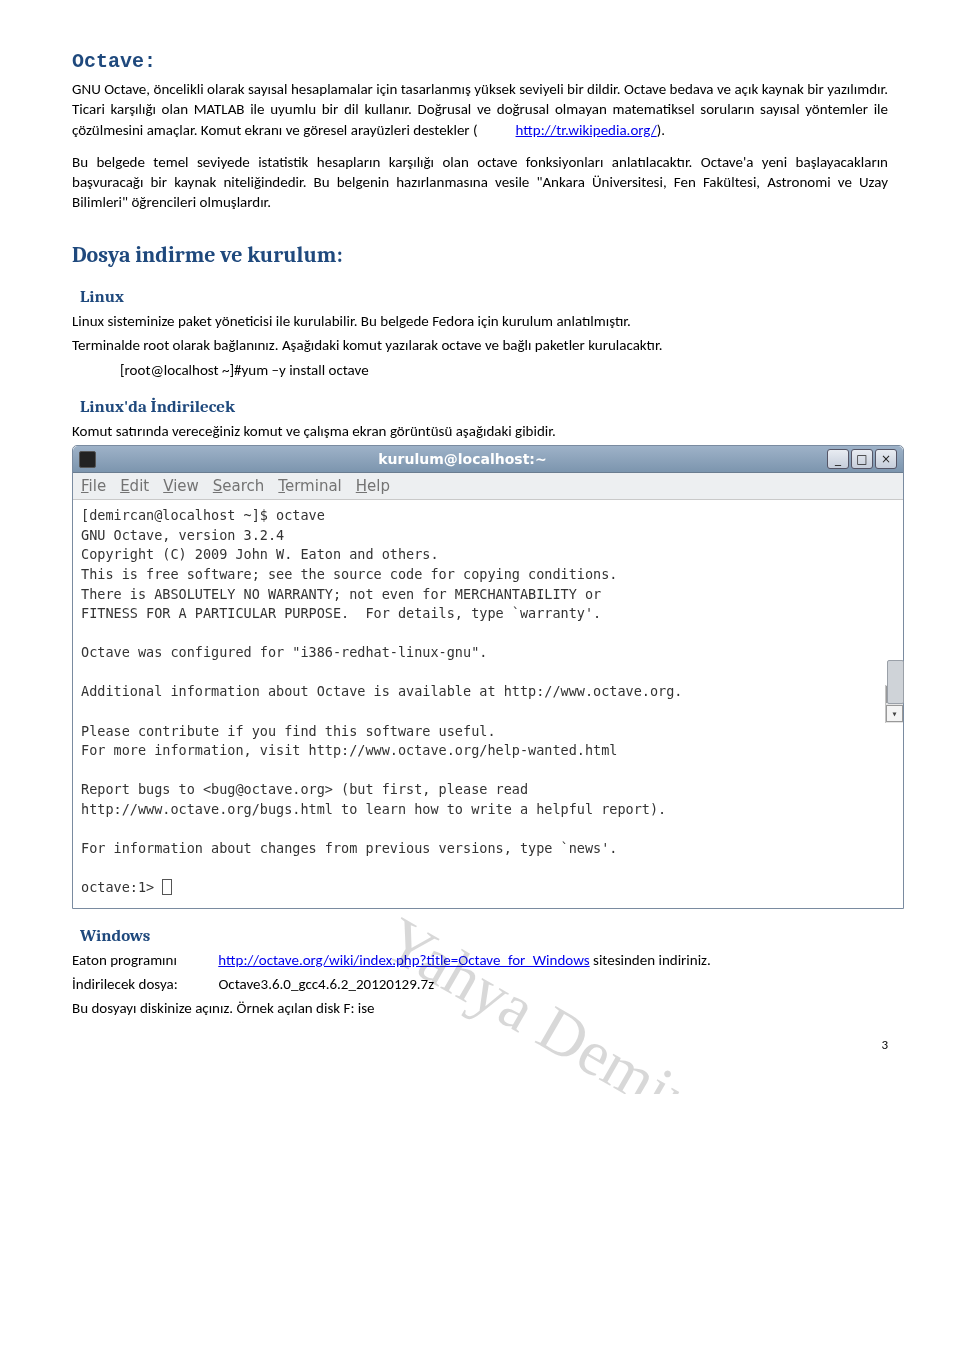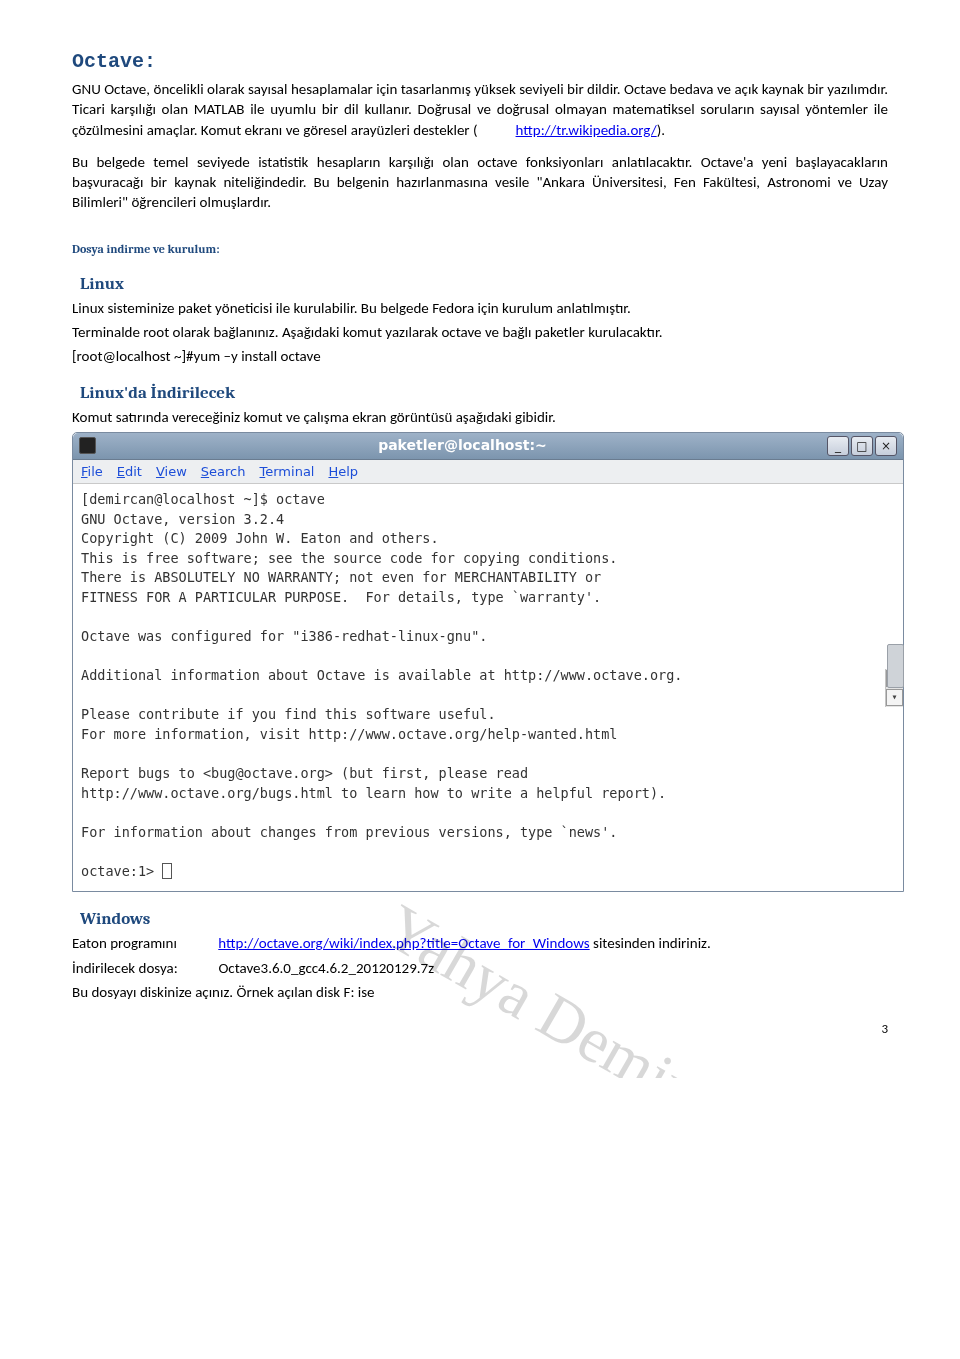--- a/index.html
+++ b/index.html
@@ -16,34 +16,34 @@
   .h1 {
     font-family: Liberation Mono, monospace;
     color: #1f497d;
     font-size: 20px;
     font-weight: 700;
     margin: 0 0 4px 0;
   }
   .h2 {
     font-family: Cambria, Georgia, serif;
     color: #1f497d;
-    font-size: 12px;
+    font-size: 22px;
     font-weight: 700;
     margin: 28px 0 4px 0;
   }
   .h3 {
     font-family: Cambria, Georgia, serif;
     color: #1f497d;
     font-size: 17px;
     font-weight: 700;
     margin: 16px 0 2px 8px;
   }
   p { margin: 0 0 4px 0; text-align: justify; }
   .link { color: #0000ee; text-decoration: underline; padding-left: 38px; }
-  .code { font-family: inherit; }
+  .code { font-family: inherit; margin-left: 48px; }
   .para { margin-bottom: 14px; }
   .watermark {
     position: absolute;
     font-family: "Brush Script MT","Lucida Handwriting",cursive;
     font-size: 64px;
     color: rgba(40,40,40,0.18);
     transform: rotate(30deg);
     pointer-events: none;
     left: 280px; top: 590px;
     z-index: 50;
@@ -73,21 +73,21 @@
     width: 15px; height: 15px; background:#222; border:1px solid #555;
     margin-right:4px; display:inline-block; border-radius:2px;
   }
   .titlebar .spacer { flex:1; text-align:center; color:#fff; font-weight:700; font-size:14px; }
   .winbtn {
     width:20px;height:18px;border:1px solid #556;background:linear-gradient(#e8ecf2,#c6cedb);
     margin-left:2px;border-radius:3px;display:flex;align-items:center;justify-content:center;
     font-size:12px;color:#222;line-height:1;
   }
   .menubar {
-    display:flex; gap:14px; padding:3px 8px; font-size:13px; color:#1d4ed8;
+    display:flex; gap:14px; padding:3px 8px; font-size:15px; color:#737373;
     border-bottom:1px solid #c9c9c9; background:#edeff1;
   }
   .menubar span.u { text-decoration: underline; }
   .term-body {
     display:flex;
     font-family: "DejaVu Sans Mono","Courier New",monospace;
     font-size:13.5px; color:#333;align-items:center;
   }
   .term-text {
     flex:1; padding:6px 8px 10px 8px; white-space:pre; line-height:1.45;
@@ -121,21 +121,21 @@
 <p class="code">[root@localhost ~]#yum –y install octave</p>
 
 <div class="h3">Linux'da İndirilecek</div>
 <p>Komut satırında vereceğiniz komut ve çalışma ekran görüntüsü aşağıdaki gibidir.</p>
 
 <div class="term-wrap">
   <div class="watermark">Yahya Demircan 2012</div>
   <div class="term-window">
     <div class="titlebar">
       <span class="ticon"></span>
-      <span class="spacer">paketler@localhost:~</span>
+      <span class="spacer">kurulum@localhost:~</span>
       <span class="winbtn">_</span>
       <span class="winbtn">□</span>
       <span class="winbtn">×</span>
     </div>
     <div class="menubar">
       <span><span class="u">F</span>ile</span>
       <span><span class="u">E</span>dit</span>
       <span><span class="u">V</span>iew</span>
       <span><span class="u">S</span>earch</span>
       <span><span class="u">T</span>erminal</span>

